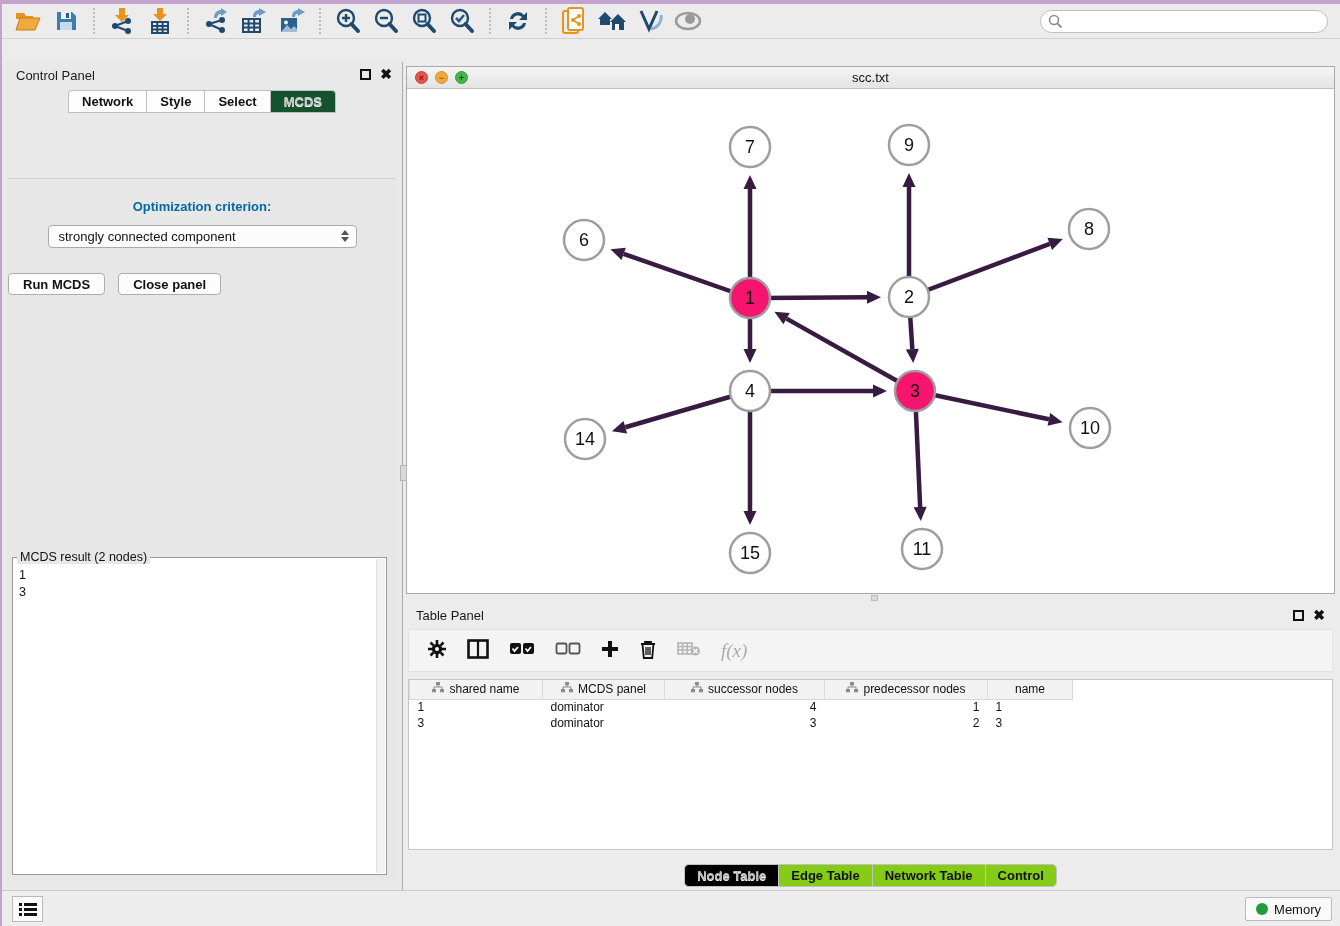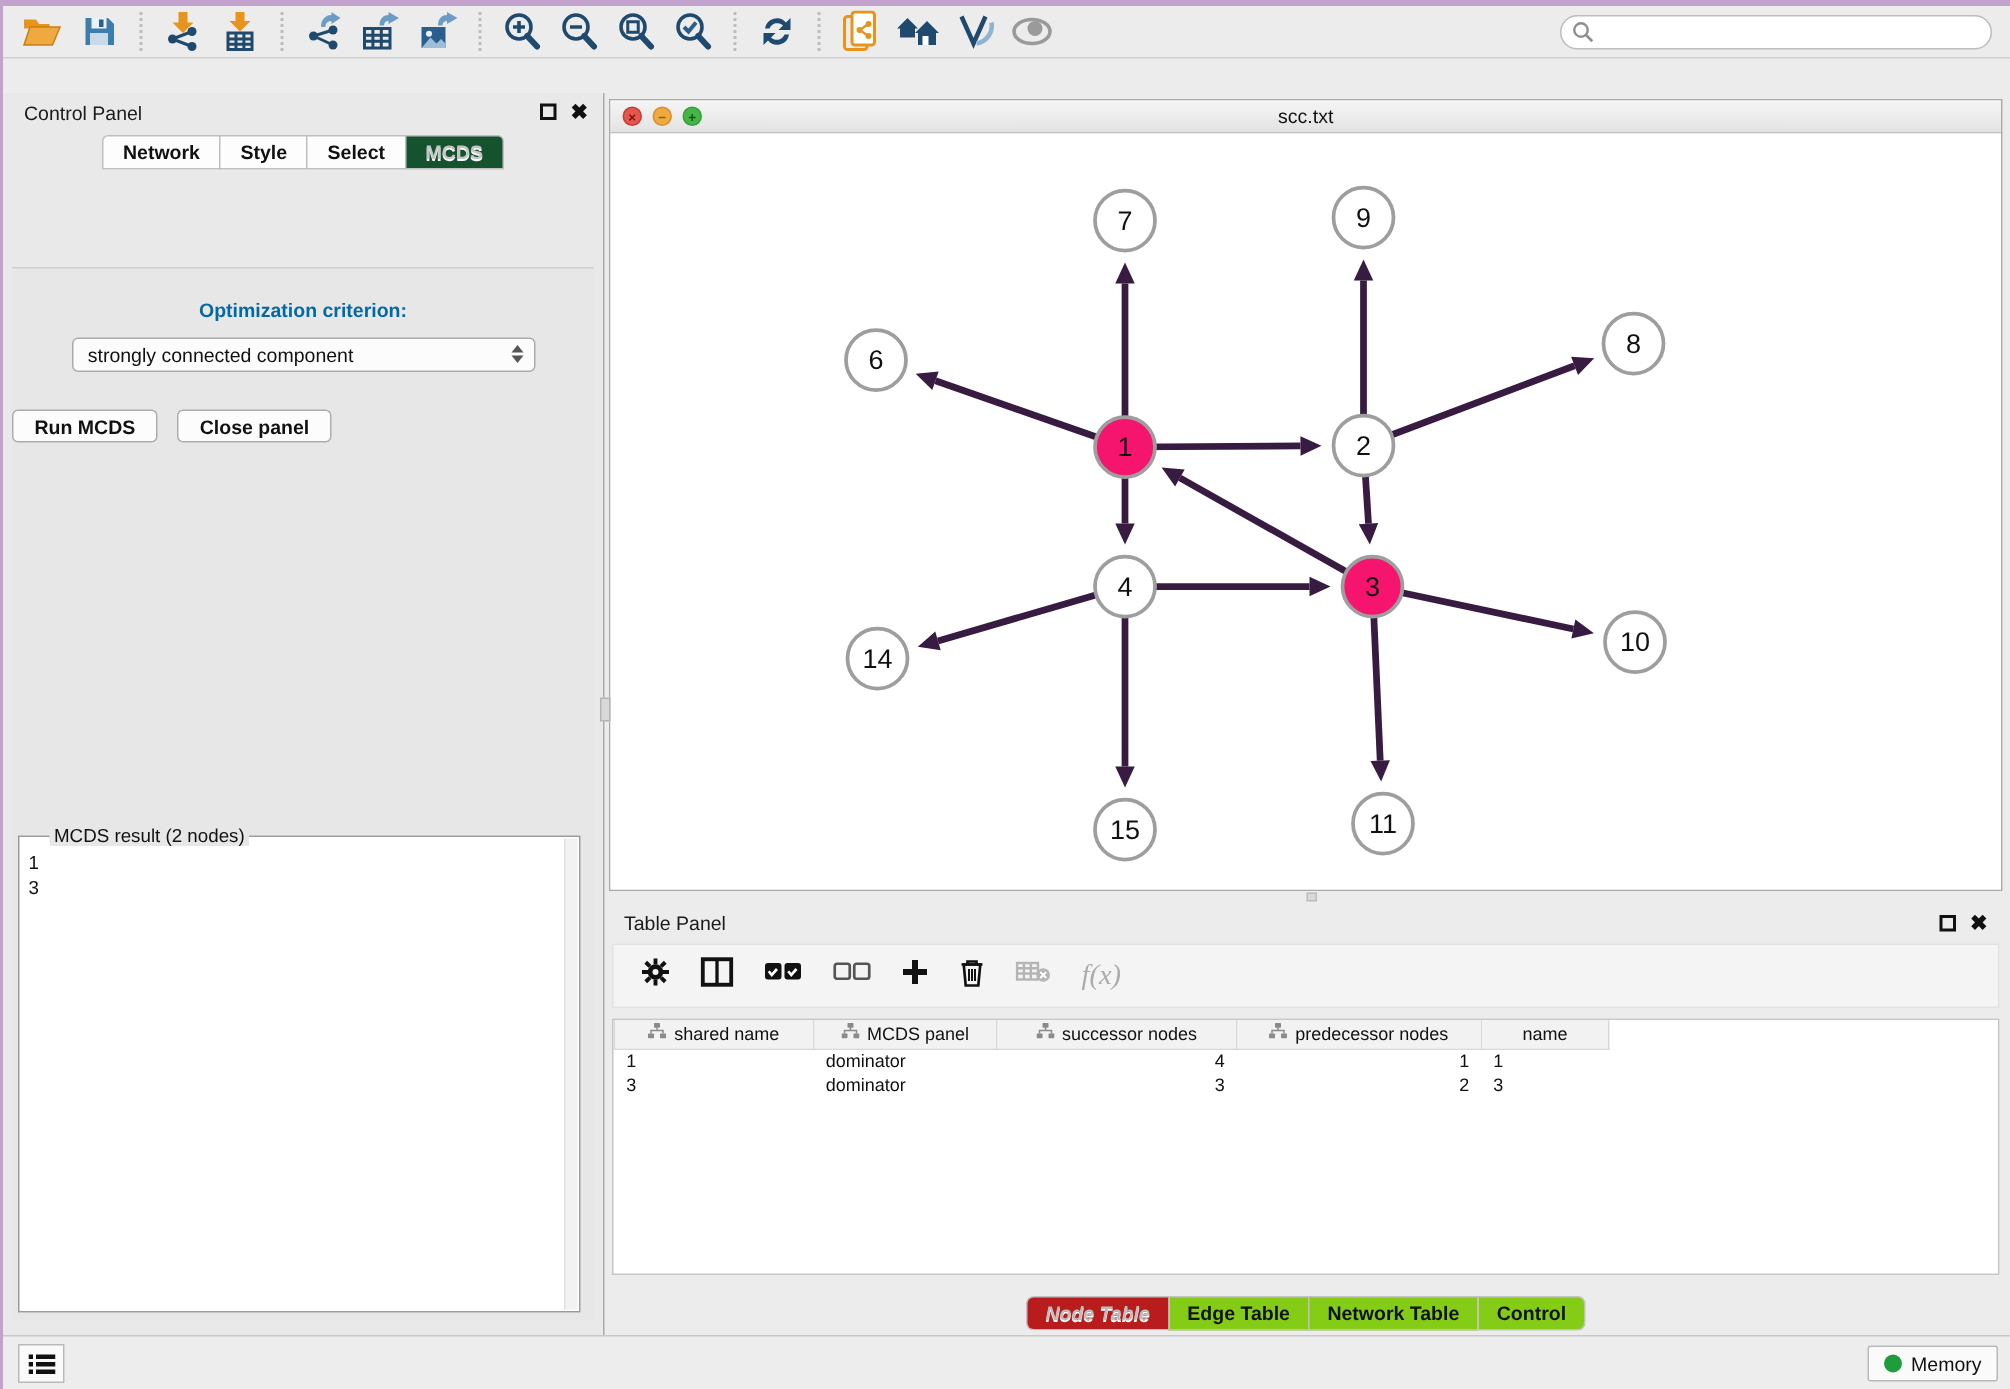--- a/index.html
+++ b/index.html
@@ -45,21 +45,21 @@
   .chevrons { position:absolute; right:7px; top:4px; display:flex; flex-direction:column; gap:2px; }
   .chev-up { width:0; height:0; border-left:4px solid transparent; border-right:4px solid transparent;
              border-bottom:5px solid #555; }
   .chev-down { width:0; height:0; border-left:4px solid transparent; border-right:4px solid transparent;
                border-top:5px solid #555; }
   .cp-buttons { display:flex; justify-content:flex-start; gap:13px; margin-top:25px; }
   .btn { background:#FCFCFC; border:1px solid #ADADAD; border-radius:4px; font-size:13px; font-weight:bold;
          color:#111; padding:3px 14px; height:22px; line-height:15px; }
   .result-box { position:absolute; left:4px; right:9px; top:378px; bottom:5px;
                 background:#fff; border:1px solid #9A9A9A; }
-  .result-legend { position:absolute; top:-8px; left:20px; background:#E7E7E7; padding:0 3px;
+  .result-legend { position:absolute; top:-8px; left:4px; background:#E7E7E7; padding:0 3px;
                    font-size:12.5px; color:#111; }
   .result-lines { padding:9px 4px 0 6px; font-size:12.5px; color:#111; line-height:17px; }
   .result-scroll { position:absolute; right:1px; top:1px; bottom:1px; width:9px; background:#F2F2F2;
                    border-left:1px solid #E0E0E0; }
   .cp-splitter { position:absolute; right:-5px; top:403px; width:7px; height:16px; background:#D8D8D8;
                  border:1px solid #B5B5B5; z-index:5; }
   
   .right-col { flex:1; display:flex; flex-direction:column; background:#ECECEC; padding:4px 5px 0 3px; }
   .network-window { height:528px; background:#fff; border:1px solid #A9A9A9; display:flex; flex-direction:column; }
   .net-titlebar { height:22px; background:linear-gradient(#F5F5F5,#E3E3E3); border-bottom:1px solid #BFBFBF;
@@ -88,21 +88,21 @@
                        height:19px; text-align:center; position:relative; }
   table.datatable th .th-inner { display:flex; align-items:center; justify-content:center; gap:5px; }
   table.datatable td { height:16px; padding:0 8px; border:none; }
   td.al { text-align:left; } td.ar { text-align:right; }
   .tp-strip { height:14px; }
   .tp-tabs { height:26px; display:flex; justify-content:center; }
   .btab { font-size:13px; font-weight:bold; padding:3px 12px; background:#84cc16; border:1px solid #C2C2C2;
           border-right:none; color:#111; height:23px; }
   .btab:first-child { border-radius:5px 0 0 5px; }
   .btab:last-child { border-right:1px solid #C2C2C2; border-radius:0 5px 5px 0; }
-  .btab.active { background:#b91c1c; color:#BDBDBD; text-shadow:0 1px 0 #fff;font-style:italic; }
+  .btab.active { background:#000000; color:#BDBDBD; text-shadow:0 1px 0 #fff; }
   
   .statusbar { position:absolute; left:0; right:0; bottom:0; height:36px; background:#EDEDED;
                border-top:1px solid #C9C9C9; }
   .list-btn { position:absolute; left:10px; top:5px; width:31px; height:26px; background:#FAFAFA;
               border:1px solid #B9B9B9; display:flex; align-items:center; justify-content:center; }
   .memory-btn { position:absolute; right:8px; top:6px; height:24px; background:#FAFAFA;
                 border:1px solid #B9B9B9; border-radius:2px; display:flex; align-items:center; gap:6px;
                 padding:0 10px; font-size:13px; color:#111; }
   .mem-dot { width:12px; height:12px; border-radius:50%; background:#1F9D3C; }
 </style>

